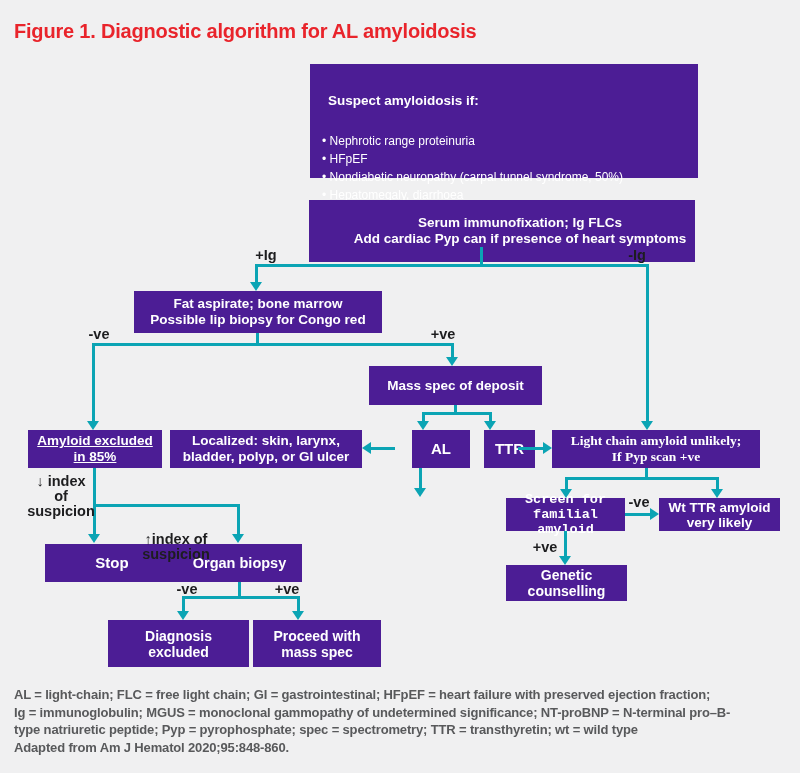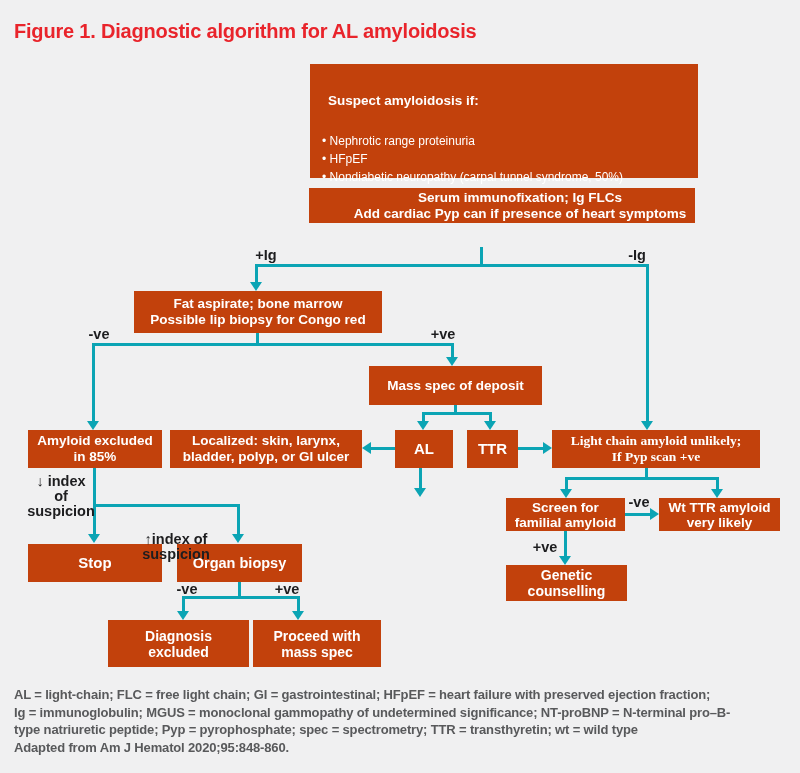--- a/index.html
+++ b/index.html
@@ -6,26 +6,26 @@
   body{
     width:800px;height:773px;background:#f0f0f1;
     font-family:"Liberation Sans",sans-serif;position:relative;overflow:hidden;
   }
   .canvas{position:absolute;left:0;top:0;width:800px;height:773px;}
   .fig-title{
     position:absolute;left:14px;top:20px;color:#e9242b;
     font-size:20px;font-weight:bold;letter-spacing:-0.2px;white-space:nowrap;
   }
   .node{
-    position:absolute;background:#c2410c;color:#ffffff;
+    position:absolute;background:#4c1d95;color:#ffffff;
     font-weight:bold;font-size:13.5px;line-height:16px;
     display:flex;align-items:center;justify-content:center;
     text-align:center;white-space:pre-line;box-sizing:border-box;padding:2px 4px;
   }
-  .node.big{font-size:15px;}
+  .node.big{font-size:15px;margin-left:17px;}
   .node.suspect{
     display:block;text-align:left;padding:10px 12px;line-height:18px;
   }
   .node.suspect .head{margin-left:6px;margin-bottom:4px;font-size:13.5px;}
   .node.suspect .bullets{font-weight:normal;font-size:12px;white-space:pre-line;}
   .edge{position:absolute;background:#0ba4b4;}
   .arr{position:absolute;width:0;height:0;}
   .arr.down{border-left:6px solid transparent;border-right:6px solid transparent;border-top:9px solid #0ba4b4;}
   .arr.left{border-top:6px solid transparent;border-bottom:6px solid transparent;border-right:9px solid #0ba4b4;}
   .arr.right{border-top:6px solid transparent;border-bottom:6px solid transparent;border-left:9px solid #0ba4b4;}
@@ -48,36 +48,36 @@
 
   <div class="node suspect" style="left:310px;top:64px;width:388px;height:114px;">
     <div class="head">Suspect amyloidosis if:</div>
     <div class="bullets">• Nephrotic range proteinuria
 • HFpEF
 • Nondiabetic neuropathy (carpal tunnel syndrome, 50%)
 • Hepatomegaly, diarrhoea
 • Atypical MGUS or smoldering myeloma</div>
   </div>
 
-  <div class="node" style="left:309px;top:188px;width:386px;height:35px;padding-left:40px;">Serum immunofixation; Ig FLCs
+  <div class="node" style="left:309px;top:200px;width:386px;height:62px;padding-left:40px;">Serum immunofixation; Ig FLCs
 Add cardiac Pyp can if presence of heart symptoms</div>
   <div class="node" style="left:134px;top:291px;width:248px;height:42px;">Fat aspirate; bone marrow
 Possible lip biopsy for Congo red</div>
   <div class="node" style="left:369px;top:366px;width:173px;height:39px;">Mass spec of deposit</div>
-  <div class="node" style="left:28px;top:430px;width:134px;height:38px;">Amyloid excluded
+  <div class="node" style="left:28px;top:430px;width:134px;height:38px;text-decoration:underline;">Amyloid excluded
 in 85%</div>
   <div class="node" style="left:170px;top:430px;width:192px;height:38px;">Localized: skin, larynx,
 bladder, polyp, or GI ulcer</div>
   <div class="node big" style="left:395px;top:430px;width:58px;height:38px;">AL</div>
   <div class="node big" style="left:467px;top:430px;width:51px;height:38px;">TTR</div>
   <div class="node" style="left:552px;top:430px;width:208px;height:38px;font-family:Liberation Serif, serif;">Light chain amyloid unlikely;
 If Pyp scan +ve</div>
   <div class="node big" style="left:28px;top:544px;width:134px;height:38px;">Stop</div>
   <div class="node" style="left:177px;top:544px;width:125px;height:38px;font-size:14.5px;">Organ biopsy</div>
-  <div class="node" style="left:506px;top:498px;width:119px;height:33px;line-height:15px;">Screen for
+  <div class="node" style="left:506px;top:498px;width:119px;height:33px;line-height:15px;font-family:Liberation Mono, monospace;">Screen for
 familial amyloid</div>
   <div class="node" style="left:659px;top:498px;width:121px;height:33px;line-height:15px;">Wt TTR amyloid
 very likely</div>
   <div class="node" style="left:506px;top:565px;width:121px;height:36px;font-size:14px;">Genetic
 counselling</div>
   <div class="node" style="left:108px;top:620px;width:141px;height:47px;font-size:14px;">Diagnosis
 excluded</div>
   <div class="node" style="left:253px;top:620px;width:128px;height:47px;font-size:14px;">Proceed with
 mass spec</div>
 

